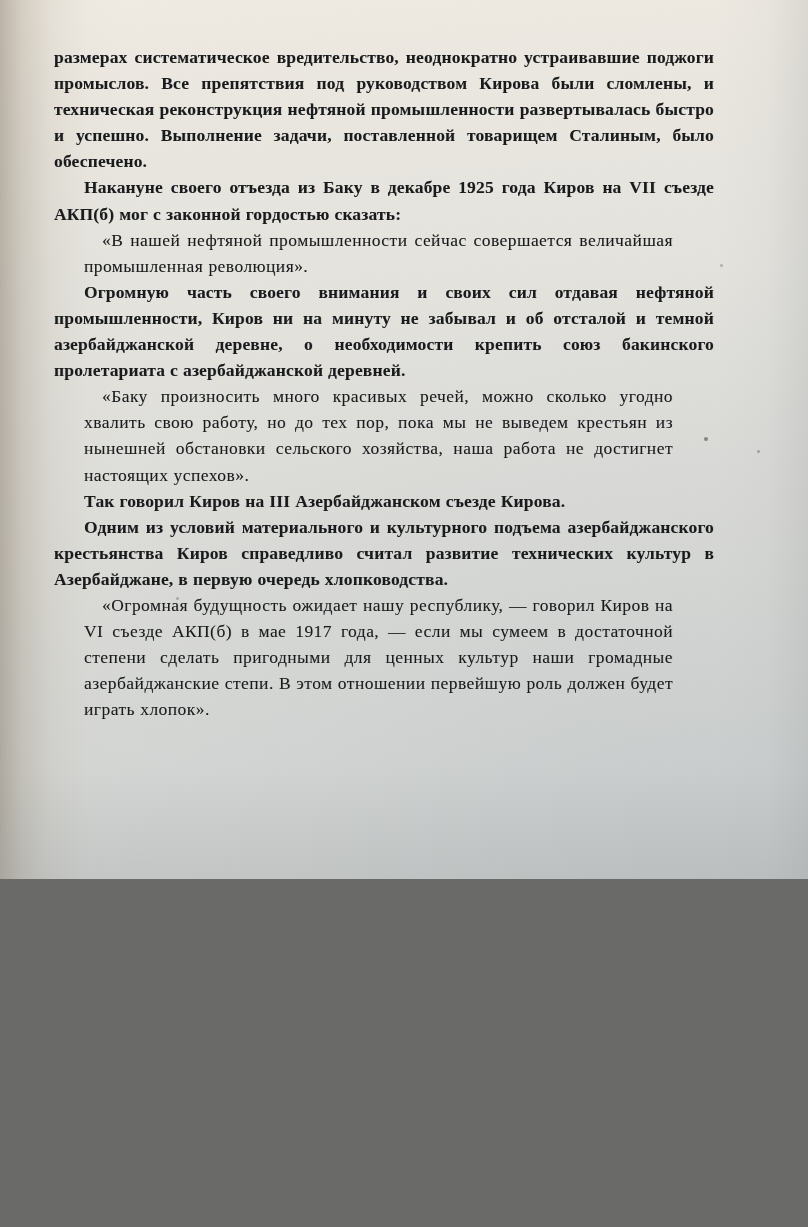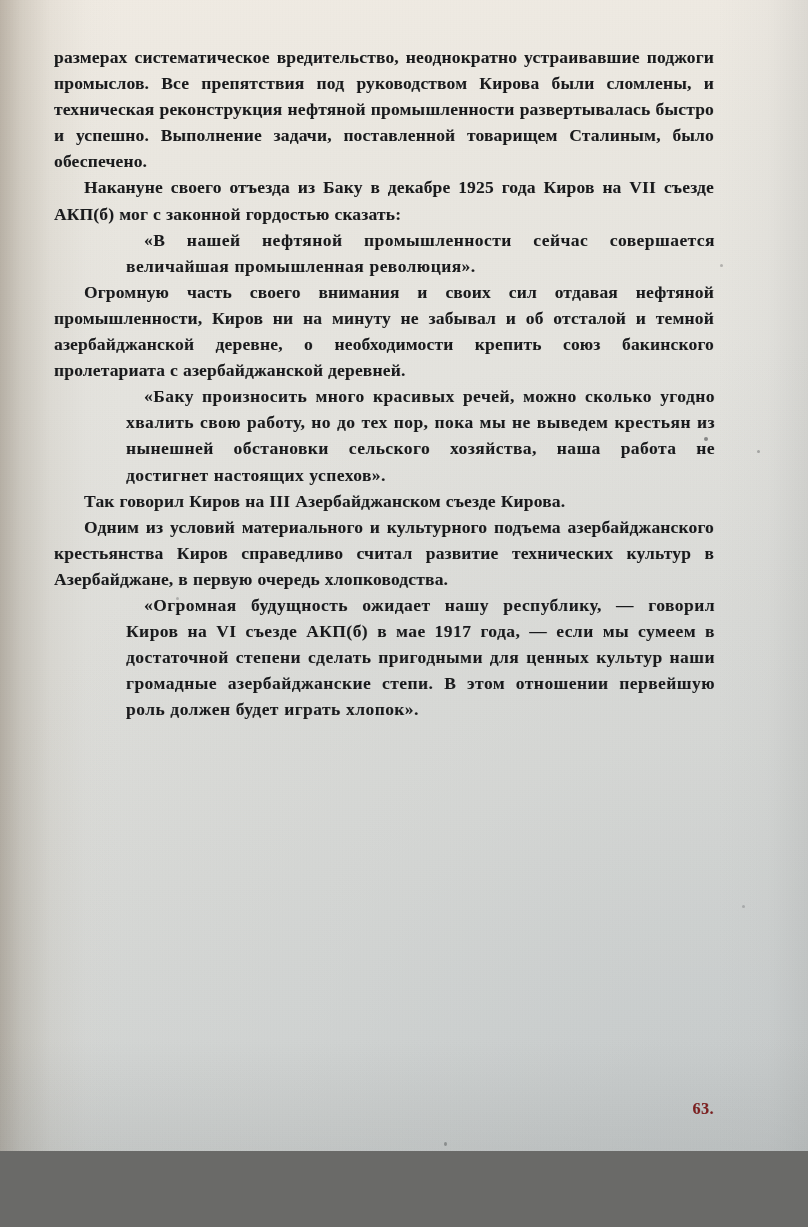--- a/index.html
+++ b/index.html
@@ -4,21 +4,21 @@
 <style>
   html, body {
     margin: 0;
     padding: 0;
     background: #6a6a68;
   }
 
   .page {
     position: relative;
     width: 808px;
-    height: 1151px;
+    height: 879px;
     overflow: hidden;
     background: #e4e2dd;
     font-family: "Liberation Serif", "DejaVu Serif", serif;
   }
 
   
   .scan-base {
     position: absolute;
     inset: 0;
     background:
@@ -121,24 +121,24 @@
     text-indent: 30px;
     font-weight: 600;
   }
 
   
   .para.cont {
     text-indent: 0;
   }
 
   .quote {
-    margin-left: 72px;
+    margin-left: 30px;
     width: 589px;
     text-indent: 18px;
-    font-weight: 700;
+    font-weight: 400;
     letter-spacing: 0.5px;
   }
 
   
   .text-block .para,
   .text-block .quote {
     text-shadow: 0.4px 0.4px 0 rgba(40,42,46,0.26);
   }
 
   

